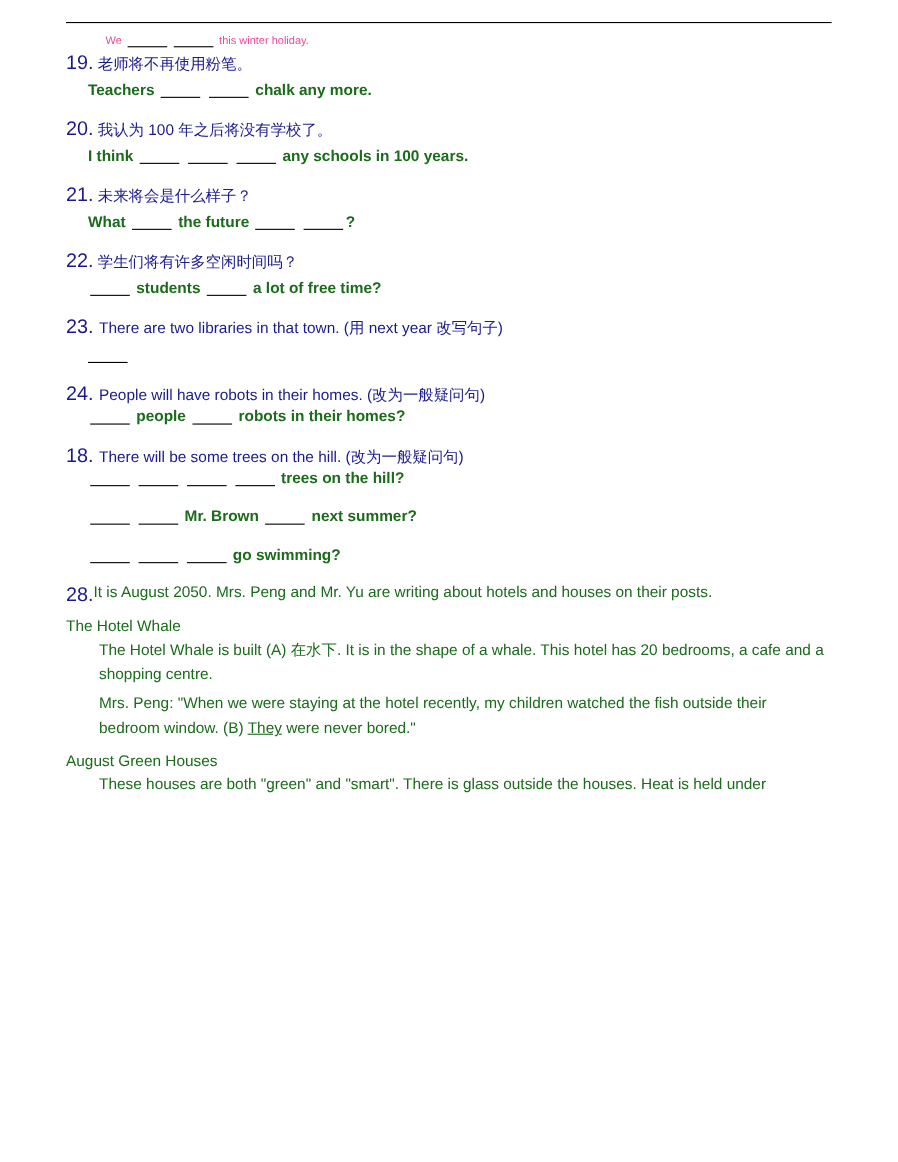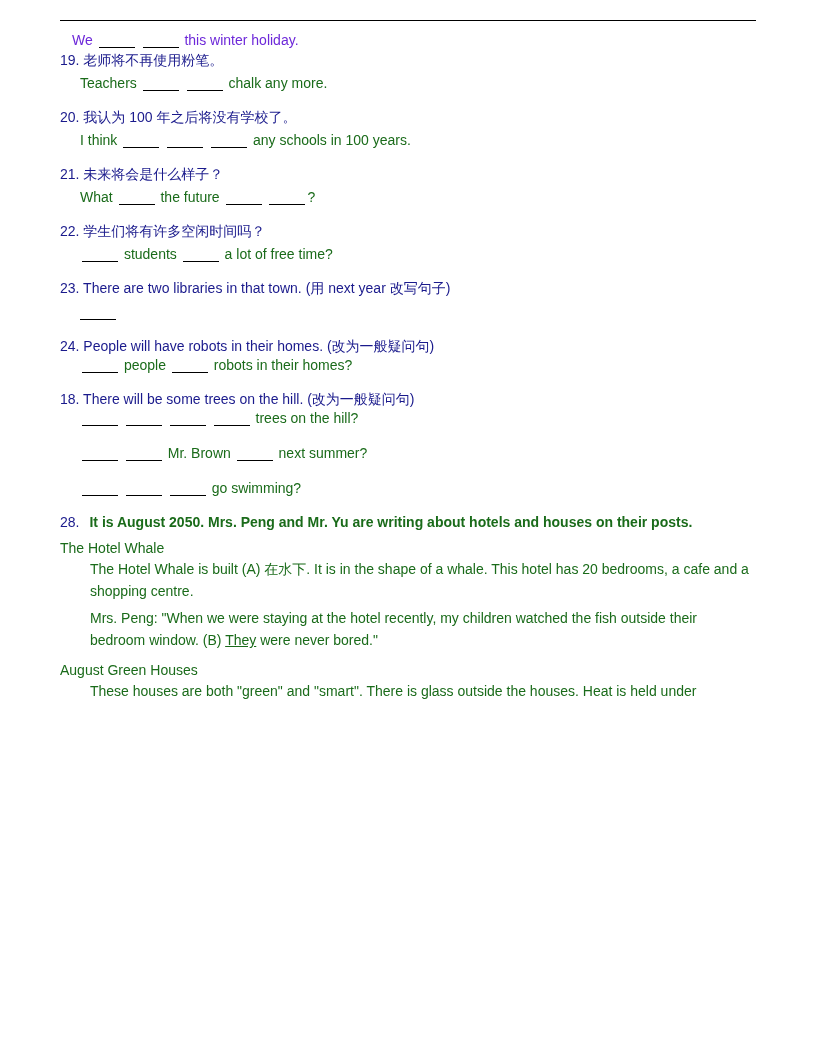--- a/index.html
+++ b/index.html
@@ -25,68 +25,68 @@
     }
     .cn-text {
       color: #1a1a8c;
       font-size: 14px;
       margin-bottom: 4px;
     }
     .en-text {
       color: #1a6b1a;
       font-size: 14px;
       margin-left: 20px;
+      font-weight: bold;
     }
     .blank {
       display: inline-block;
       min-width: 36px;
       border-bottom: 1px solid #000;
       margin: 0 2px;
       vertical-align: bottom;
     }
     .number-label {
       color: #1a1a8c;
-      font-size: 14px;
+      font-size: 18px;
     }
     .instruction {
       color: #1a1a8c;
       font-size: 14px;
     }
     .standalone-blank {
       display: block;
       width: 36px;
       border-bottom: 1px solid #000;
       margin: 6px 0 6px 20px;
       height: 16px;
     }
     .green-text {
       color: #1a6b1a;
-      font-weight: bold;
     }
     u {
       text-decoration: underline;
     }
     .passage-section {
       margin-top: 10px;
     }
     .passage-title {
       color: #1a6b1a;
       font-size: 14px;
       margin: 4px 0 2px 0;
     }
     .passage-body {
       color: #1a6b1a;
       font-size: 14px;
       margin-left: 30px;
       line-height: 1.6;
     }
     .we-line {
-      color: #6d28d9;
-      font-size: 14px;
-      margin-left: 12px;
+      color: #ec4899;
+      font-size: 10px;
+      margin-left: 36px;
       margin-bottom: 4px;
     }
   </style>
 </head>
 <body>
 
 <div class="top-line"></div>
 
 <div class="we-line">
   We <span class="blank">&nbsp;&nbsp;&nbsp;&nbsp;&nbsp;&nbsp;</span>
@@ -193,21 +193,21 @@
 <div class="section">
   <div class="en-text">
     <span class="blank">&nbsp;&nbsp;&nbsp;&nbsp;&nbsp;&nbsp;</span>
     <span class="blank">&nbsp;&nbsp;&nbsp;&nbsp;&nbsp;&nbsp;</span>
     <span class="blank">&nbsp;&nbsp;&nbsp;&nbsp;&nbsp;&nbsp;</span>
     go swimming?
   </div>
 </div>
 
 <div class="section">
-  <div class="instruction" style="display:flex; gap:10px;">
+  <div class="instruction" style="display:flex; ">
     <span class="number-label">28.</span>
     <span class="green-text">It is August 2050. Mrs. Peng and Mr. Yu are writing about hotels and houses on their posts.</span>
   </div>
   <div class="passage-section">
     <div class="passage-title">The Hotel Whale</div>
     <div class="passage-body">
       The Hotel Whale is built (A) 在水下. It is in the shape of a whale. This hotel has 20 bedrooms, a cafe and a shopping centre.
     </div>
     <div class="passage-body" style="margin-top:4px;">
       Mrs. Peng: "When we were staying at the hotel recently, my children watched the fish outside their bedroom window. (B) <u>They</u> were never bored."

